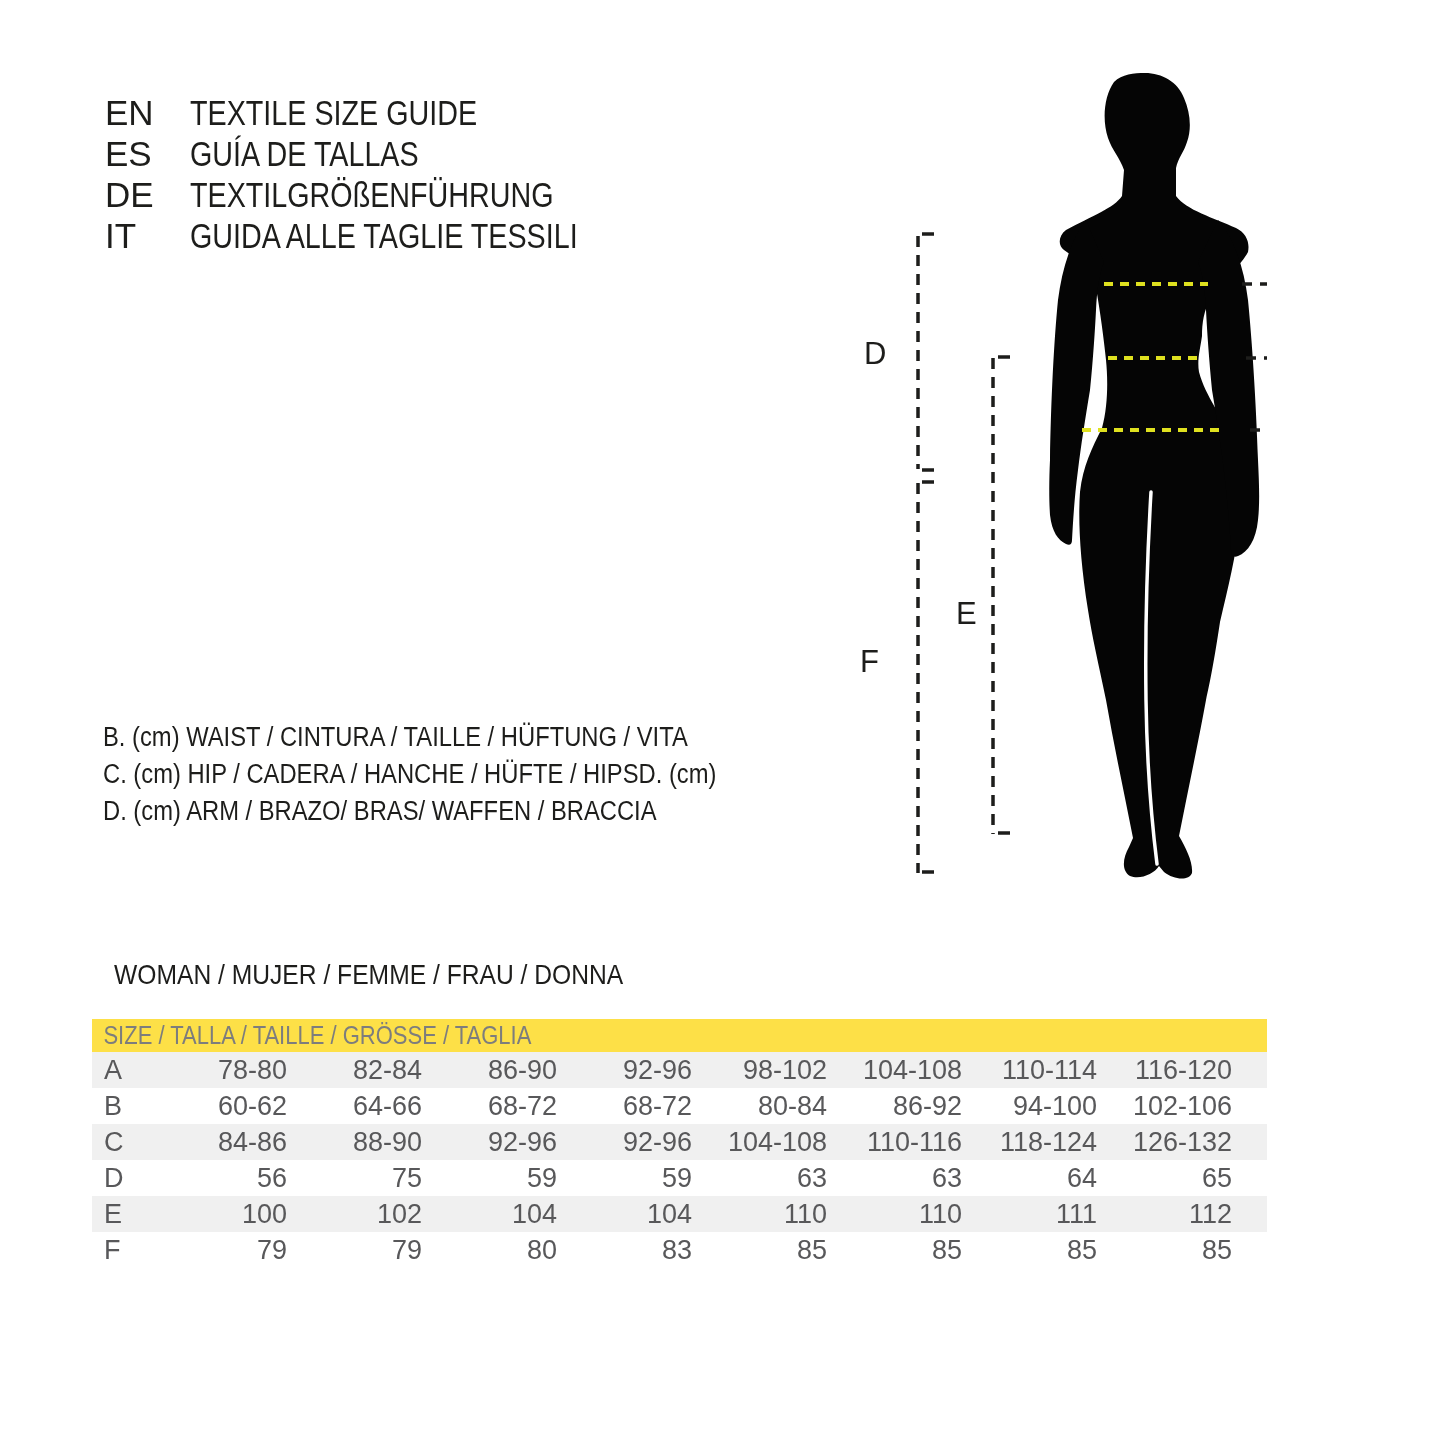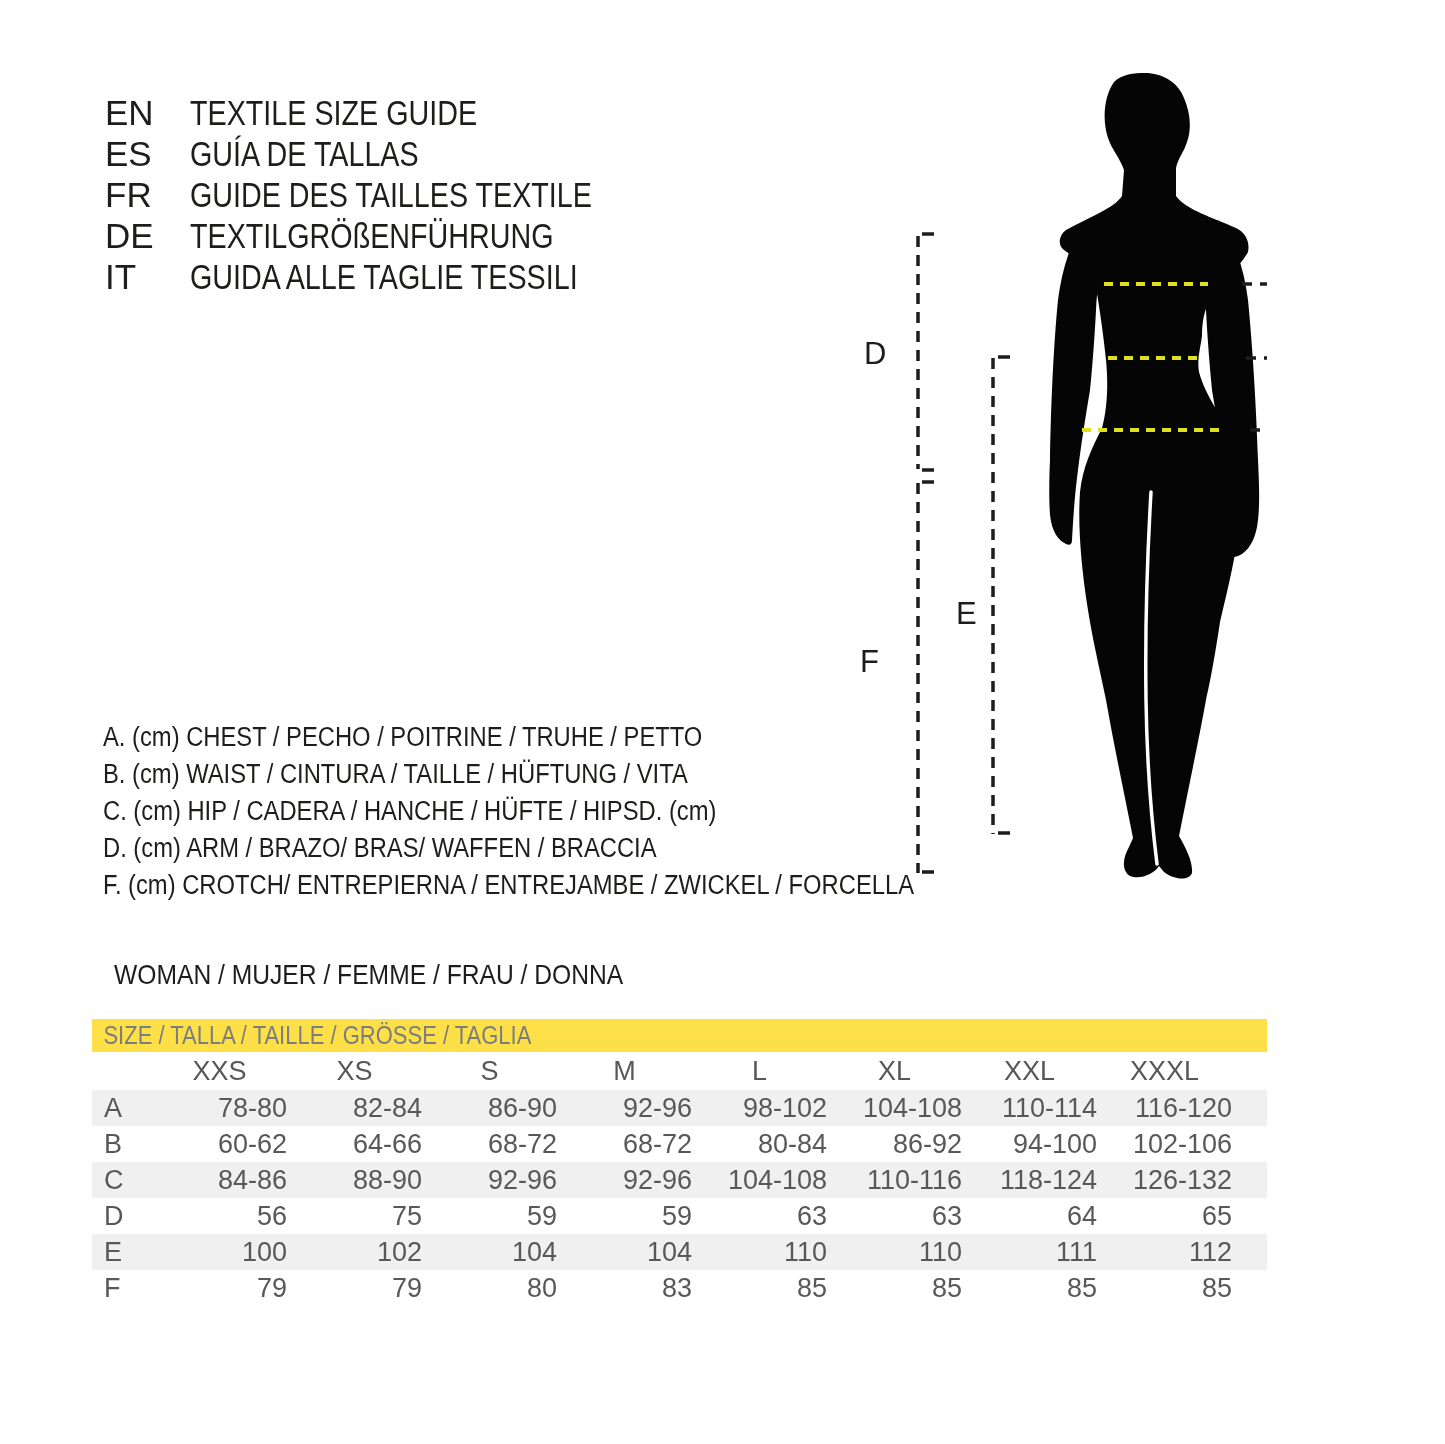--- a/index.html
+++ b/index.html
@@ -37,24 +37,20 @@
 <div id="canvas">
 
   <div class="lang-block">
     <div class="lang-row">
       <span class="lang-code">EN</span>
       <span class="cond">TEXTILE SIZE GUIDE</span>
     </div>
     <div class="lang-row">
       <span class="lang-code">ES</span>
       <span class="cond">GUÍA DE TALLAS</span>
-    </div>
-    <div class="lang-row">
-      <span class="lang-code">FR</span>
-      <span class="cond">GUIDE DES TAILLES TEXTILE</span>
     </div>
     <div class="lang-row">
       <span class="lang-code">DE</span>
       <span class="cond">TEXTILGRÖßENFÜHRUNG</span>
     </div>
     <div class="lang-row">
       <span class="lang-code">IT</span>
       <span class="cond">GUIDA ALLE TAGLIE TESSILI</span>
     </div>
   </div>
@@ -157,25 +153,23 @@
     </g>
     <g>
       <line x1="918" y1="483" x2="918" y2="873" stroke="#1d1d1b" stroke-width="3.5" stroke-dasharray="11 8"></line>
       <line x1="922" y1="482" x2="934" y2="482" stroke="#1d1d1b" stroke-width="3.5"></line>
       <line x1="922" y1="872" x2="934" y2="872" stroke="#1d1d1b" stroke-width="3.5"></line>
       <text class="measure-letter" x="860" y="672">F</text>
     </g>
   </svg>
 
   <div class="legend-block">
-    <div class="legend-line"><span class="cond2">A. (cm) CHEST / PECHO / POITRINE / TRUHE / PETTO</span></div>
     <div class="legend-line"><span class="cond2">B. (cm) WAIST / CINTURA / TAILLE / HÜFTUNG / VITA</span></div>
     <div class="legend-line"><span class="cond2">C. (cm) HIP / CADERA / HANCHE / HÜFTE / HIPSD. (cm)</span></div>
     <div class="legend-line"><span class="cond2">D. (cm) ARM / BRAZO/ BRAS/ WAFFEN / BRACCIA</span></div>
-    <div class="legend-line"><span class="cond2">F. (cm) CROTCH/ ENTREPIERNA / ENTREJAMBE / ZWICKEL / FORCELLA</span></div>
   </div>
 
   <div class="section-title">
     <span class="cond2">WOMAN / MUJER / FEMME / FRAU / DONNA</span>
   </div>
 
   <table class="size-table">
     <colgroup>
       <col style="width:60px">
         <col style="width:135px">
@@ -184,32 +178,20 @@
       <col style="width:135px">
         <col style="width:135px">
         <col style="width:135px">
         <col style="width:135px">
       <col style="width:135px">
         <col style="width:141px">
     </colgroup>
     <tbody>
         <tr class="thead-bar">
       <td colspan="10"><span class="bar-text cond2">SIZE / TALLA / TAILLE / GRÖSSE / TAGLIA</span></td>
-    </tr>
-    <tr class="sizes-row">
-      <td></td>
-      <td>XXS</td>
-      <td>XS</td>
-      <td>S</td>
-      <td>M</td>
-      <td>L</td>
-      <td>XL</td>
-      <td>XXL</td>
-      <td>XXXL</td>
-      <td></td>
     </tr>
     <tr class="data-row alt">
       <td class="row-label">A</td>
       <td>78-80</td>
       <td>82-84</td>
       <td>86-90</td>
       <td>92-96</td>
       <td>98-102</td>
       <td>104-108</td>
       <td>110-114</td>

